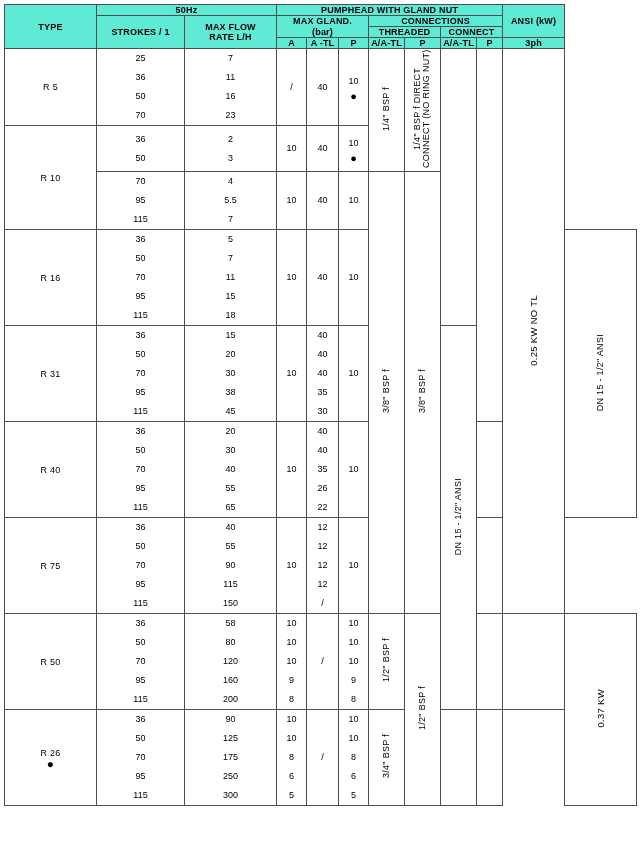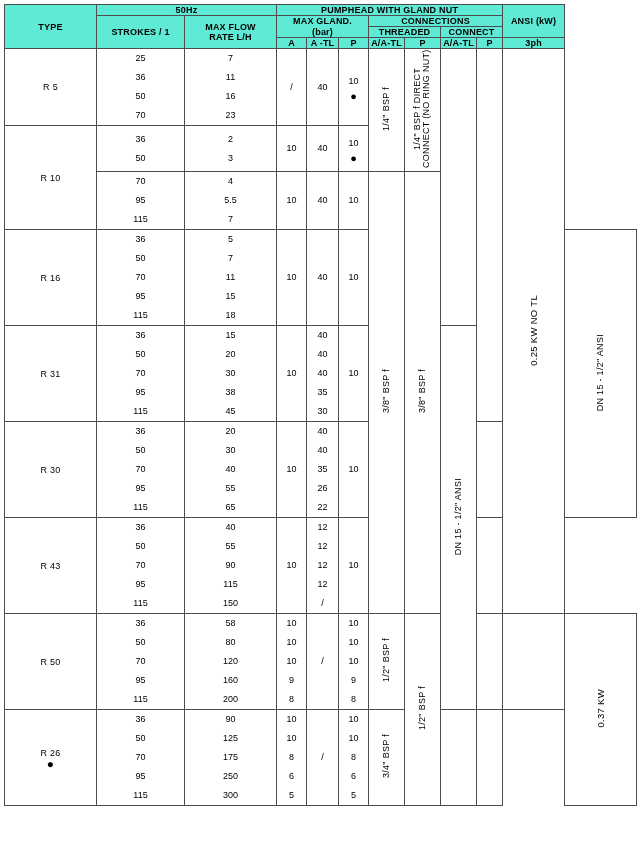--- a/index.html
+++ b/index.html
@@ -243,42 +243,42 @@
 40
 35
 30</td>
       <td class="numstack">10</td>
       <td rowspan="4" class="vert">
         <span class="inner">DN 15 - 1/2" ANSI</span>
       </td>
     </tr>
 
     <tr style="height:94px">
-      <td class="type-cell">R 30</td>
+      <td class="type-cell">R 40</td>
       <td class="numstack">36
 50
 70
 95
 115</td>
       <td class="numstack">20
 30
 40
 55
 65</td>
       <td class="numstack">10</td>
       <td class="numstack">40
 40
 35
 26
 22</td>
       <td class="numstack">10</td>
     </tr>
 
     <tr style="height:94px">
-      <td class="type-cell">R 43</td>
+      <td class="type-cell">R 75</td>
       <td class="numstack">36
 50
 70
 95
 115</td>
       <td class="numstack">40
 55
 90
 115
 150</td>

